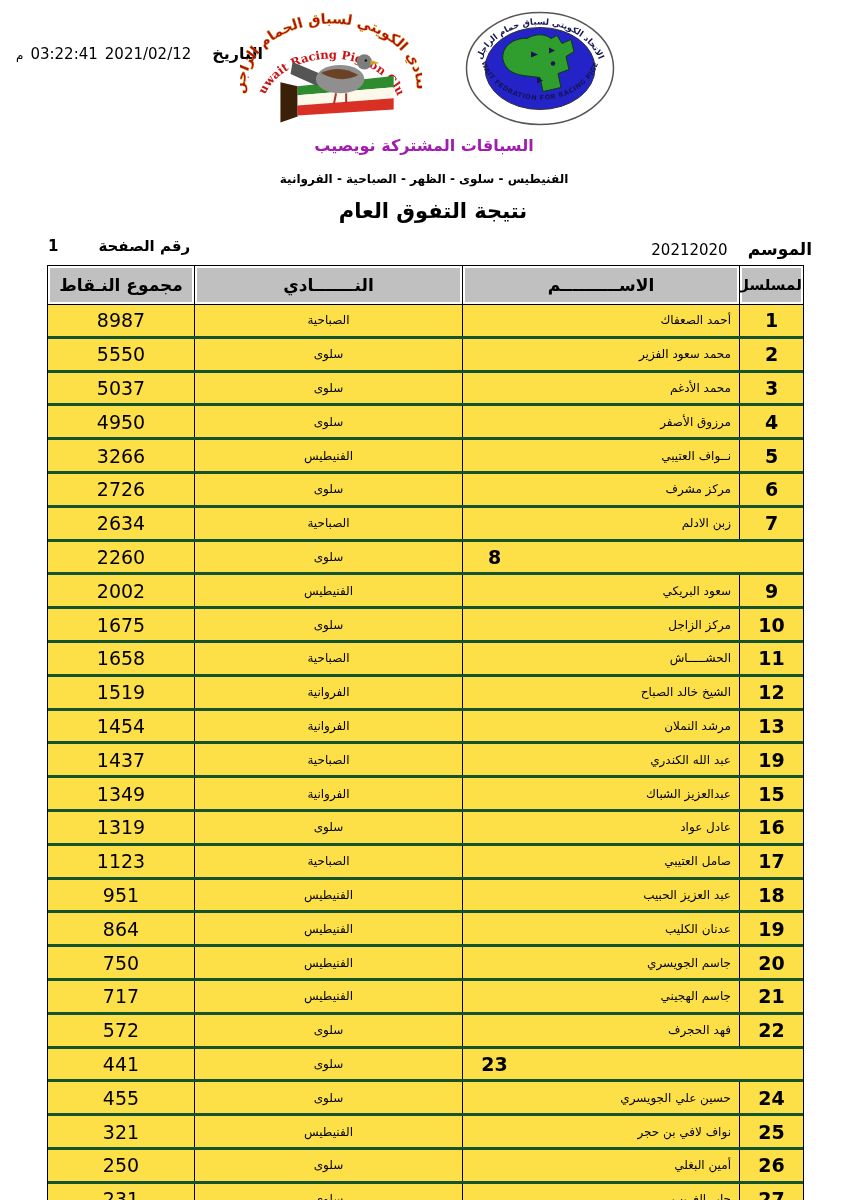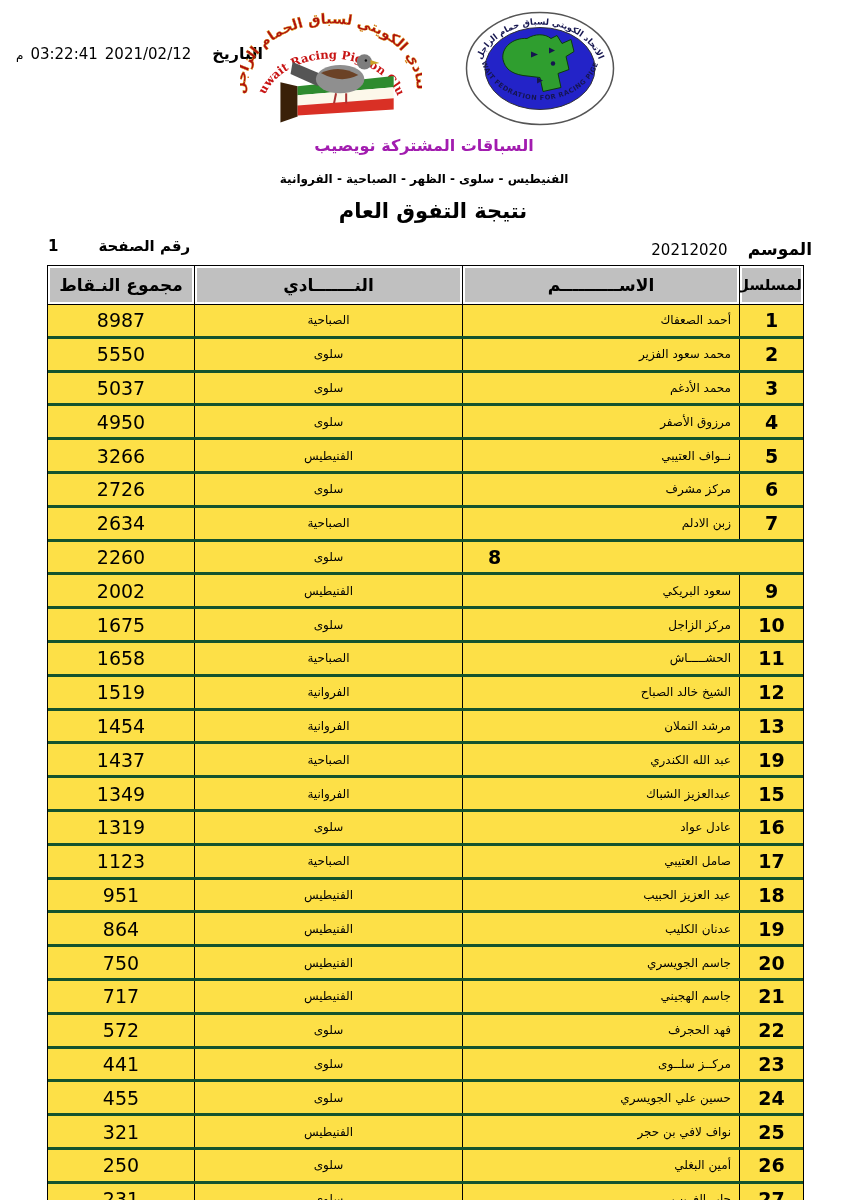--- a/index.html
+++ b/index.html
@@ -259,21 +259,20 @@
   </div>
         <div class="trow drow">
     <div class="cell c-points">572</div>
     <div class="cell c-club">سلوى</div>
     <div class="cell c-name">فهد الحجرف</div>
     <div class="cell c-serial">22</div>
   </div>
         <div class="trow drow">
     <div class="cell c-points">441</div>
     <div class="cell c-club">سلوى</div>
-    <div class="cell c-name">مركــز سلــوى</div>
     <div class="cell c-serial">23</div>
   </div>
         <div class="trow drow">
     <div class="cell c-points">455</div>
     <div class="cell c-club">سلوى</div>
     <div class="cell c-name">حسين علي الجويسري</div>
     <div class="cell c-serial">24</div>
   </div>
         <div class="trow drow">
     <div class="cell c-points">321</div>

